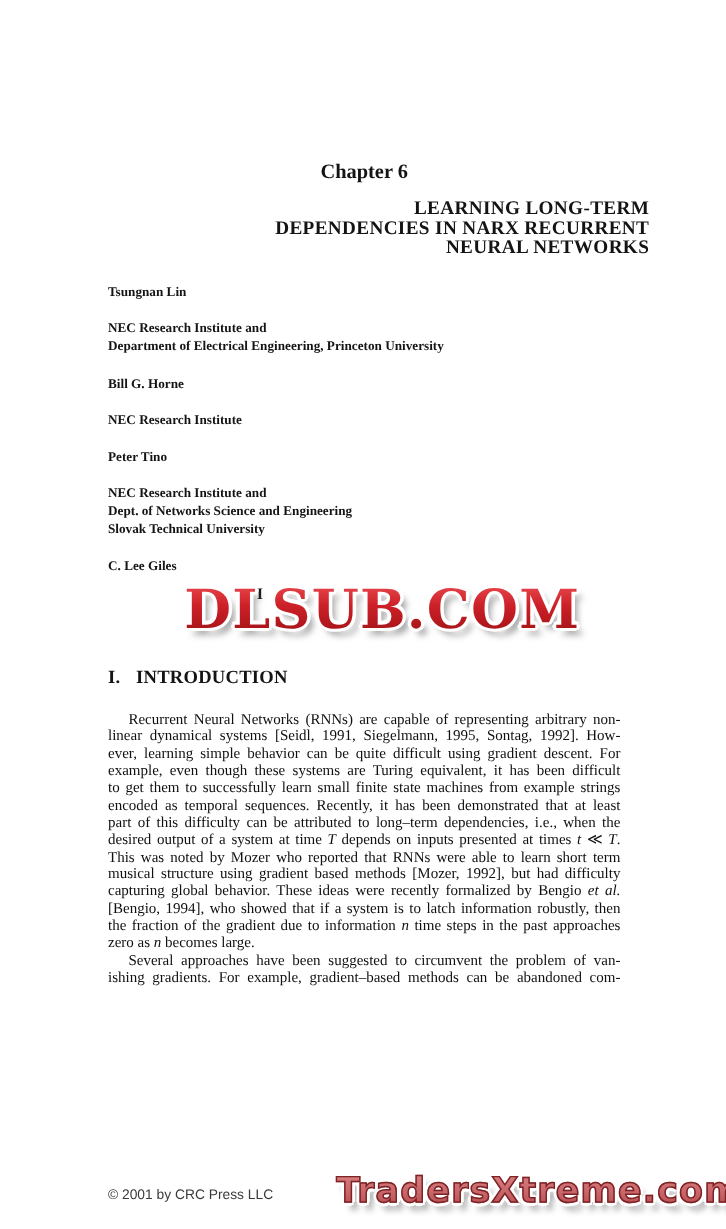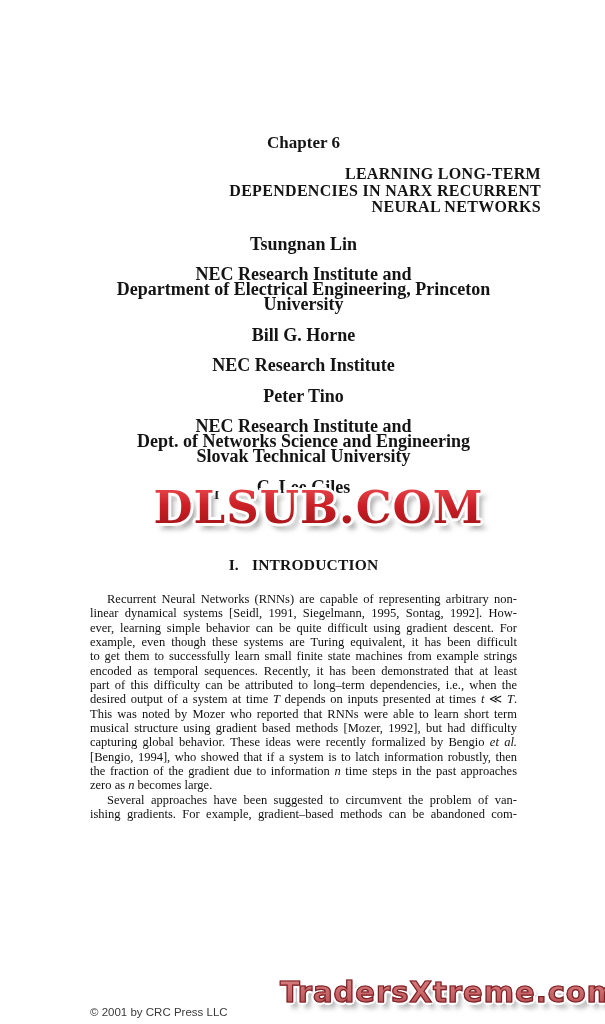--- a/index.html
+++ b/index.html
@@ -55,38 +55,38 @@
   .frag-left{left:214px;top:487px;}
   .frag-right{left:321px;top:487px;}
 
   
   .chapter-label{position:absolute;top:133px;left:90px;width:427px;
     text-align:center;font-weight:bold;font-size:17px;}
   .title-block{position:absolute;top:166px;left:66px;width:475px;
     text-align:right;font-weight:bold;font-size:16px;line-height:16.5px;
     letter-spacing:.3px;}
   .authors{position:absolute;top:237px;left:90px;width:427px;
-    text-align:center;font-weight:bold;font-size:18px;line-height:15px;}
+    font-weight:bold;font-size:11px;line-height:15px;}
   .author-block + .author-block{margin-top:16px;}
   .a-affils{margin-top:15px;}
 
   .section-heading{position:absolute;top:556px;left:90px;width:427px;
-    text-align:center;font-weight:bold;font-size:15.5px;letter-spacing:.2px;}
+    font-weight:bold;font-size:15.5px;letter-spacing:.2px;}
   .section-heading .num{margin-right:13px;}
 
   .body-text{position:absolute;top:592px;left:90px;width:427px;
     font-size:12.5px;line-height:14.35px;text-align:justify;color:#101010;}
   .ln{text-align-last:justify;}
   .ln.end{text-align-last:auto;}
   .ind{text-indent:17px;}
   .it{font-style:italic;}
 
   .footer{position:absolute;left:90px;top:990px;
     font-family:"Liberation Sans","DejaVu Sans",sans-serif;
-    font-size:11.5px;color:#3a3a3a;margin-top:16px;}
+    font-size:11.5px;color:#3a3a3a;}
 </style>
 </head>
 <body>
 
 <div class="page">
 
   <div class="wm logo-tc4s">
     <span class="over">TC4S.net</span>
   </div>
 

